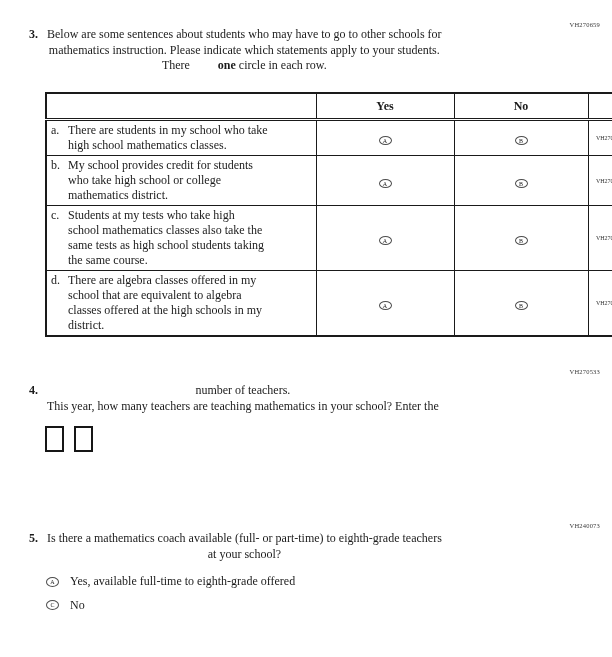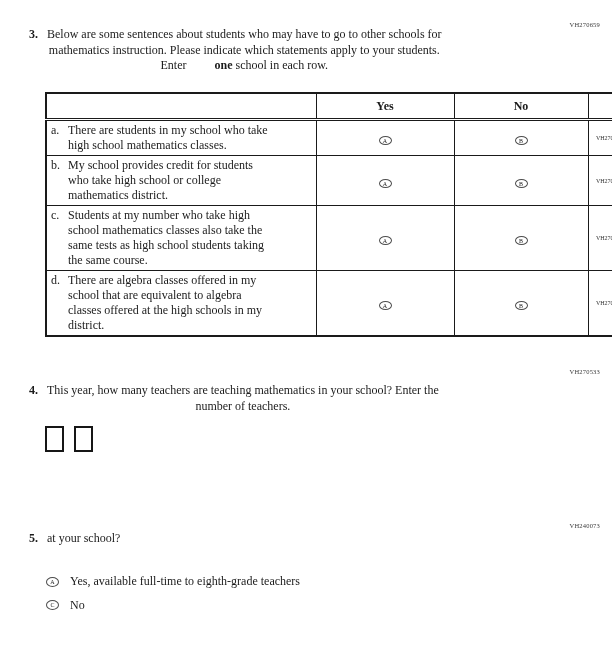--- a/index.html
+++ b/index.html
@@ -79,21 +79,21 @@
 </head>
 <body>
 
 <div class="code" style="top:21px; right:12px;">VH270659</div>
 
 <div class="qblock" style="top:27px; left:29px; width:500px;">
   <span class="qnum">3.</span>
   <div class="qtext">
     <span class="qline">Below are some sentences about students who may have to go to other schools for</span>
     <span class="qline">mathematics instruction. Please indicate which statements apply to your students.</span>
-    <span class="qline"><span>Enter </span><b class="inline-bold">one</b><span> school in each row.</span></span>
+    <span class="qline"><span>There </span><b class="inline-bold">one</b><span> circle in each row.</span></span>
   </div>
 </div>
 
 <table class="matrix">
   <colgroup>
     <col style="width:270px;">
     <col style="width:138px;">
     <col style="width:134px;">
     <col style="width:43px;">
   </colgroup>
@@ -133,21 +133,21 @@
       </td>
       <td class="choice"><span class="oval">A</span></td>
       <td class="choice"><span class="oval">B</span></td>
       <td class="rowcode">VH270661</td>
     </tr>
     <tr class="row-c">
       <td class="stmt">
         <div class="stmt-inner">
           <span class="row-letter">c.</span>
           <span>
-            <span class="tline">Students at my number who take high</span>
+            <span class="tline">Students at my tests who take high</span>
             <span class="tline">school mathematics classes also take the</span>
             <span class="tline">same tests as high school students taking</span>
             <span class="tline">the same course.</span>
           </span>
         </div>
       </td>
       <td class="choice"><span class="oval">A</span></td>
       <td class="choice"><span class="oval">B</span></td>
       <td class="rowcode">VH270663</td>
     </tr>
@@ -168,41 +168,42 @@
       <td class="rowcode">VH270664</td>
     </tr>
   </tbody>
 </table>
 
 <div class="code" style="top:368px; right:12px;">VH270533</div>
 
 <div class="qblock" style="top:383px; left:29px; width:500px;">
   <span class="qnum">4.</span>
   <div class="qtext">
+    <span class="qline">number of teachers.</span>
     <span class="qline">This year, how many teachers are teaching mathematics in your school? Enter the</span>
-    <span class="qline">number of teachers.</span>
   </div>
 </div>
 
 <div class="digit-boxes">
   <span class="digit-box"></span>
   <span class="digit-box"></span>
 </div>
 
 <div class="code" style="top:522px; right:12px;">VH240073</div>
 
 <div class="qblock" style="top:531px; left:29px; width:520px;">
   <span class="qnum">5.</span>
   <div class="qtext">
+    <span class="qline">Is there a mathematics coach available (full- or part-time) to eighth-grade teachers</span>
     <span class="qline">at your school?</span>
   </div>
 </div>
 
 <div class="options">
   <div class="option">
     <span class="oval q5oval">A</span>
-    <span class="option-label">Yes, available full-time to eighth-grade teachers</span>
+    <span class="option-label">Yes, available full-time to eighth-grade offered</span>
   </div>
   <div class="option">
     <span class="oval q5oval">C</span>
     <span class="option-label">No</span>
   </div>
 </div>
 
 </body></html>

